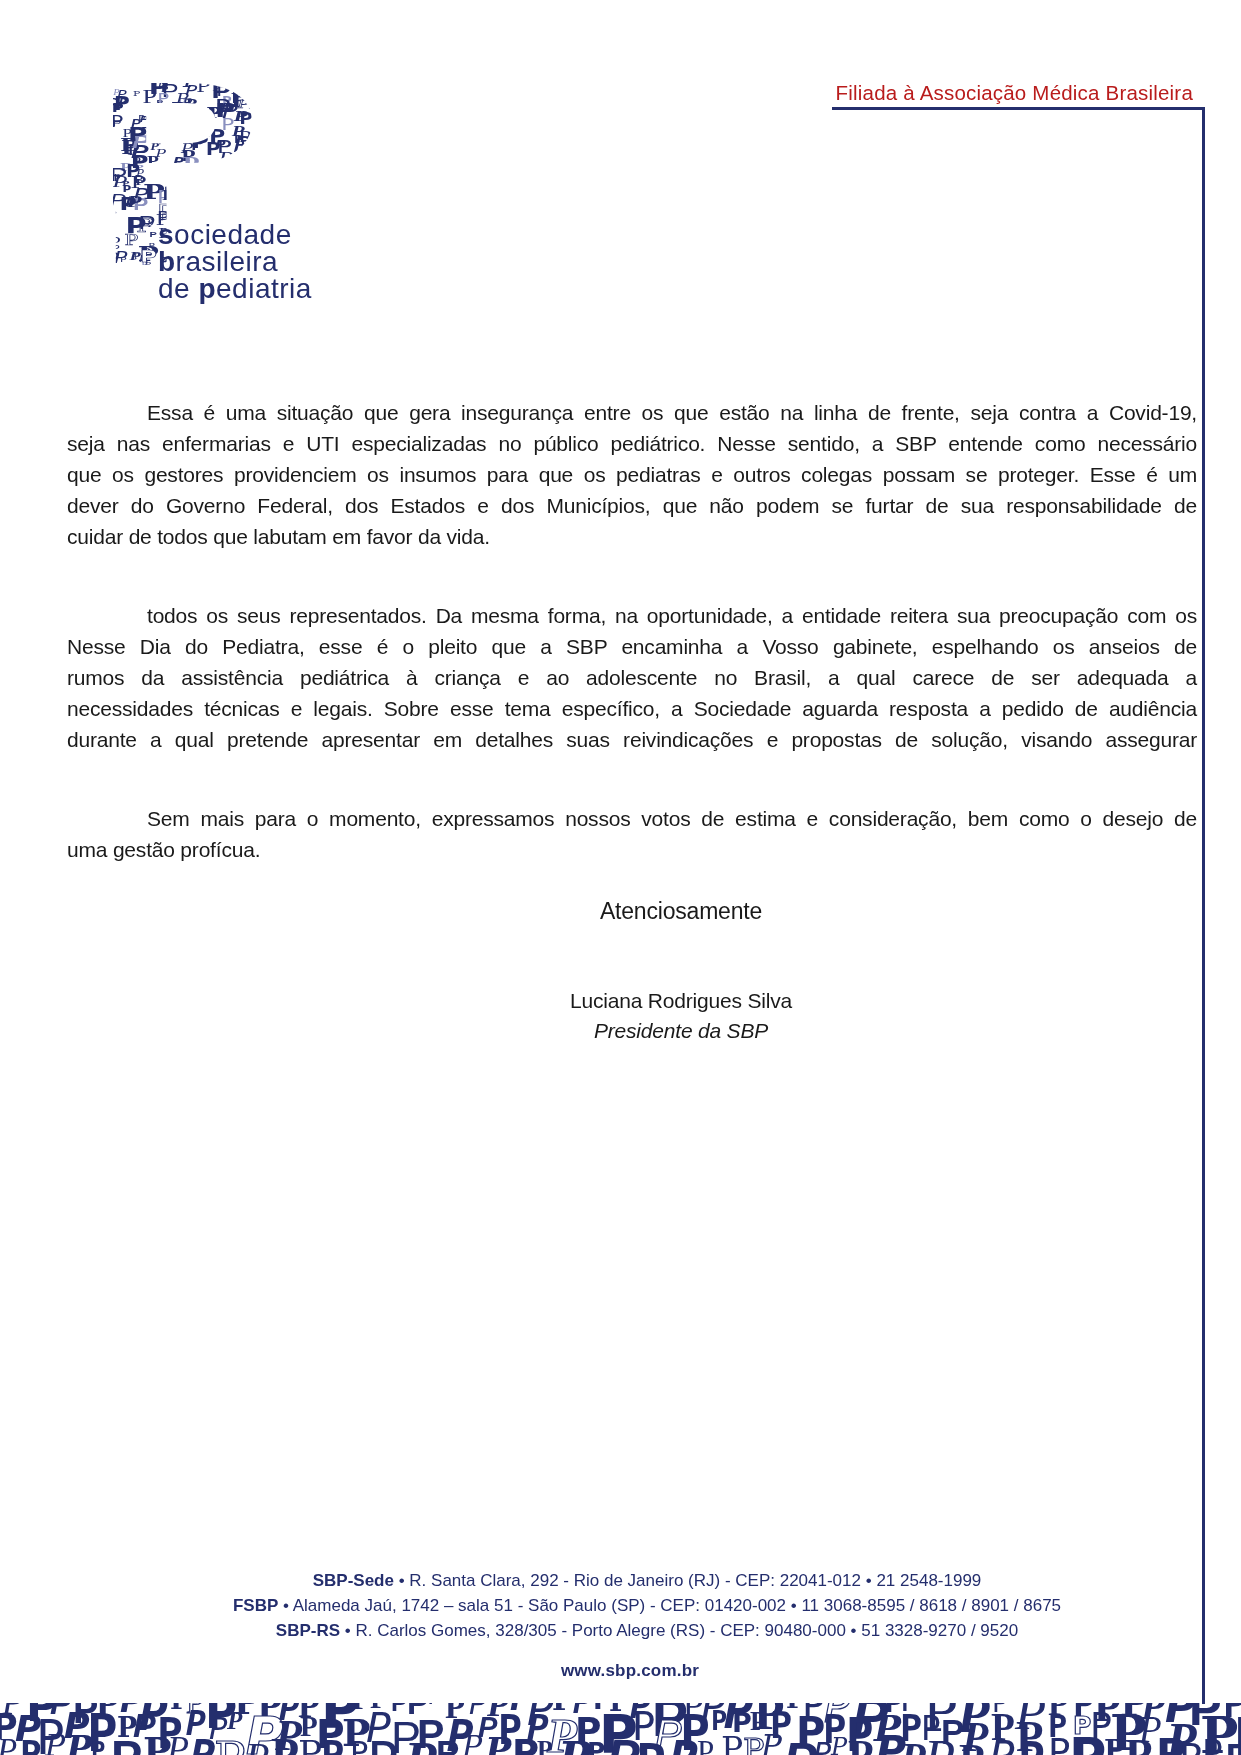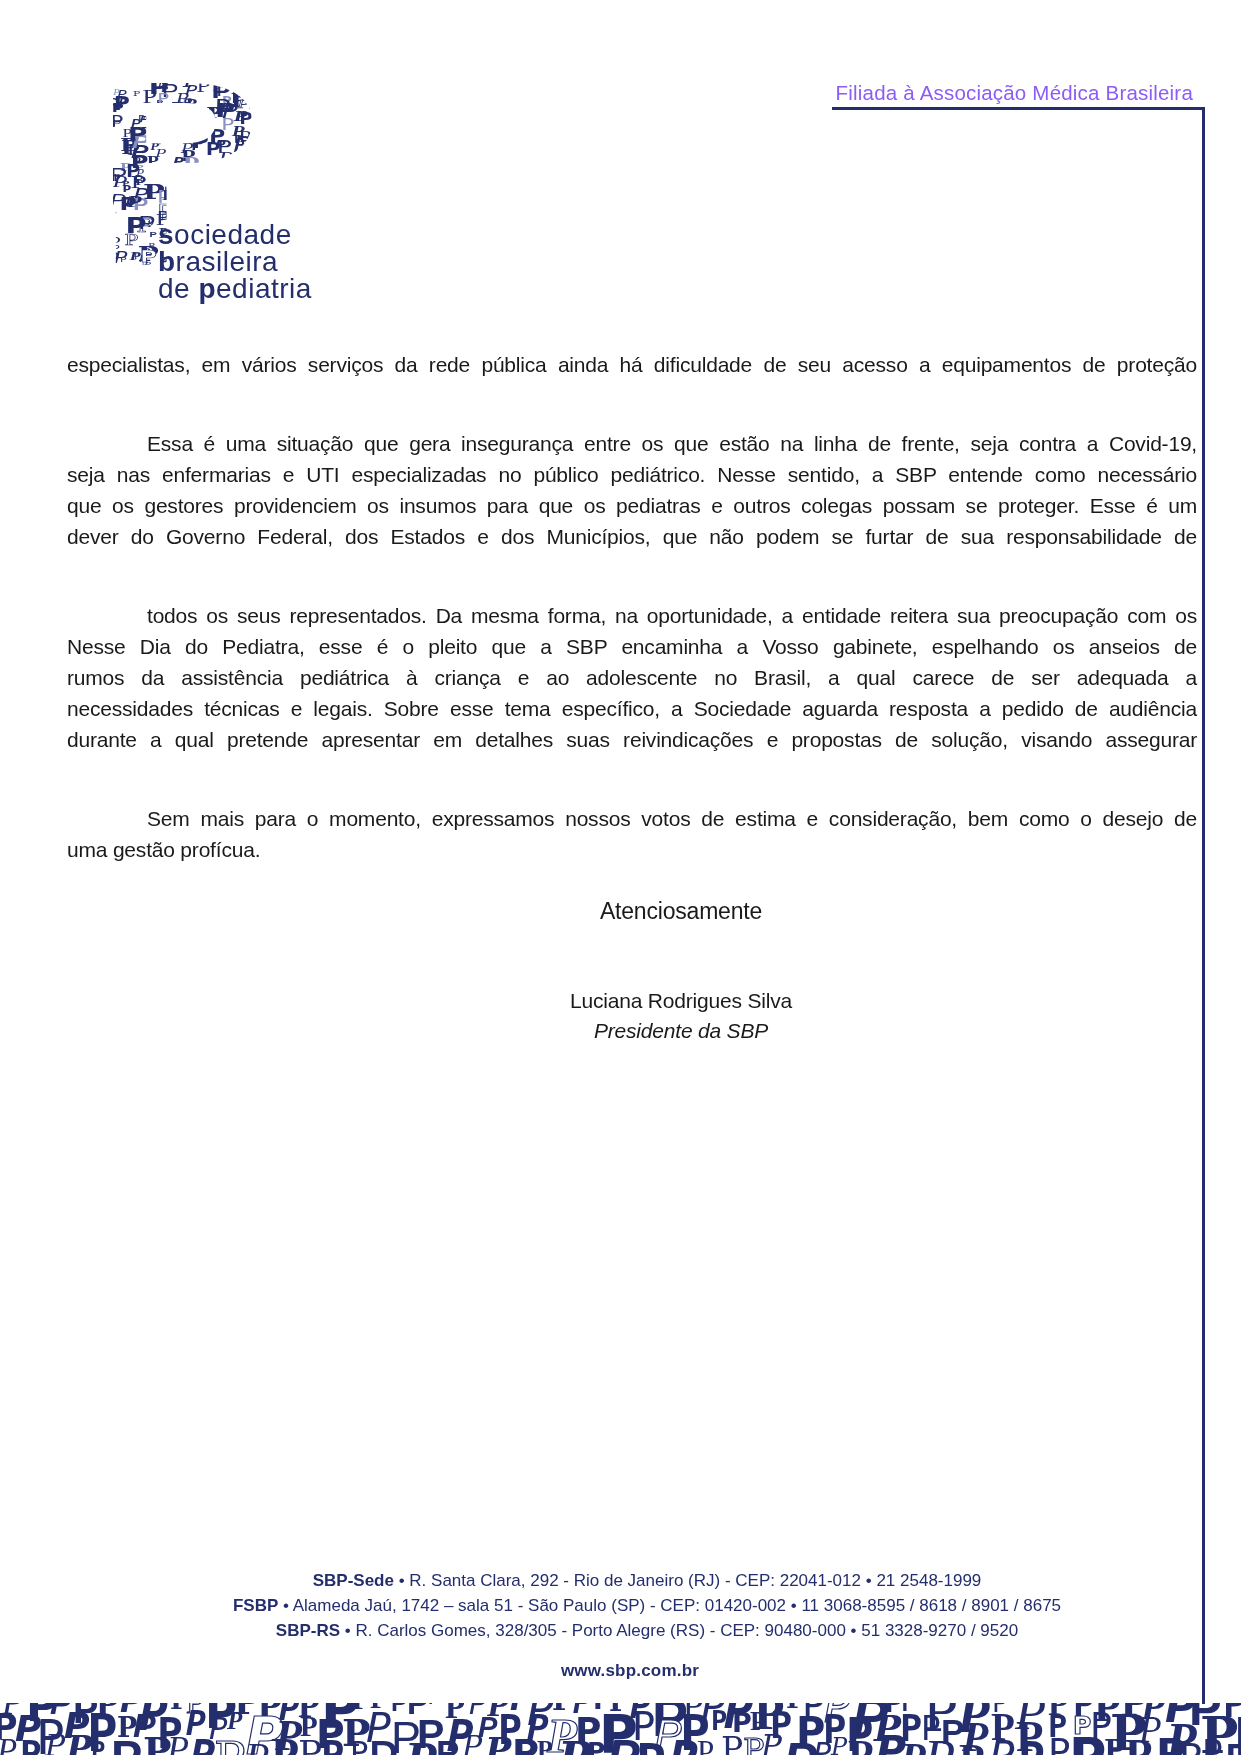--- a/index.html
+++ b/index.html
@@ -1,21 +1,21 @@
 <!DOCTYPE html>
 <html><head>
 <meta charset="utf-8">
 <style>
   html,body{margin:0;padding:0;background:#e8e8e8;}
   .page{position:relative;width:1241px;height:1755px;background:#ffffff;margin:0 auto;
         font-family:"Liberation Sans",sans-serif;overflow:hidden;}
 
   
   .affiliation{position:absolute;top:81px;left:822px;width:371px;text-align:right;
-               font-size:20.5px;color:#8b5cf6;letter-spacing:0.2px;white-space:nowrap;}
+               font-size:20.5px;color:#b91c1c;letter-spacing:0.2px;white-space:nowrap;}
   .rule-h{position:absolute;left:832px;top:107px;width:373px;height:3px;background:#242e6d;}
   .rule-v{position:absolute;left:1202px;top:107px;width:3px;height:1597px;background:#242e6d;}
 
   
   .logo{position:absolute;left:95px;top:78px;width:300px;height:240px;}
   .logo svg{position:absolute;left:18px;top:2px;}
   .wordmark{position:absolute;left:63px;top:143px;color:#242e6d;font-size:28px;line-height:27px;
             letter-spacing:0.5px;white-space:nowrap;}
   .wordmark b{font-weight:bold;}
 
@@ -326,27 +326,27 @@
     </div>
   </div>
 
   <div class="affiliation">Filiada à Associação Médica Brasileira</div>
   <div class="rule-h"></div>
   <div class="rule-v"></div>
 
   <div class="body">
     <div id="paragraphs">
         <div class="para">
-          <div class="ln">especialistas, em vários serviços da rede pública ainda há dificuldade de seu acesso a equipamentos de proteção</div>
         </div>
         <div class="para indent">
           <div class="ln">Essa é uma situação que gera insegurança entre os que estão na linha de frente, seja contra a Covid-19,</div>
           <div class="ln">seja nas enfermarias e UTI especializadas no público pediátrico. Nesse sentido, a SBP entende como necessário</div>
           <div class="ln">que os gestores providenciem os insumos para que os pediatras e outros colegas possam se proteger. Esse é um</div>
           <div class="ln">dever do Governo Federal, dos Estados e dos Municípios, que não podem se furtar de sua responsabilidade de</div>
+          <div class="ln last">cuidar de todos que labutam em favor da vida.</div>
         </div>
         <div class="para indent">
           <div class="ln">todos os seus representados. Da mesma forma, na oportunidade, a entidade reitera sua preocupação com os</div>
           <div class="ln">Nesse Dia do Pediatra, esse é o pleito que a SBP encaminha a Vosso gabinete, espelhando os anseios de</div>
           <div class="ln">rumos da assistência pediátrica à criança e ao adolescente no Brasil, a qual carece de ser adequada a</div>
           <div class="ln">necessidades técnicas e legais. Sobre esse tema específico, a Sociedade aguarda resposta a pedido de audiência</div>
           <div class="ln">durante a qual pretende apresentar em detalhes suas reivindicações e propostas de solução, visando assegurar</div>
         </div>
         <div class="para indent">
           <div class="ln">Sem mais para o momento, expressamos nossos votos de estima e consideração, bem como o desejo de</div>

